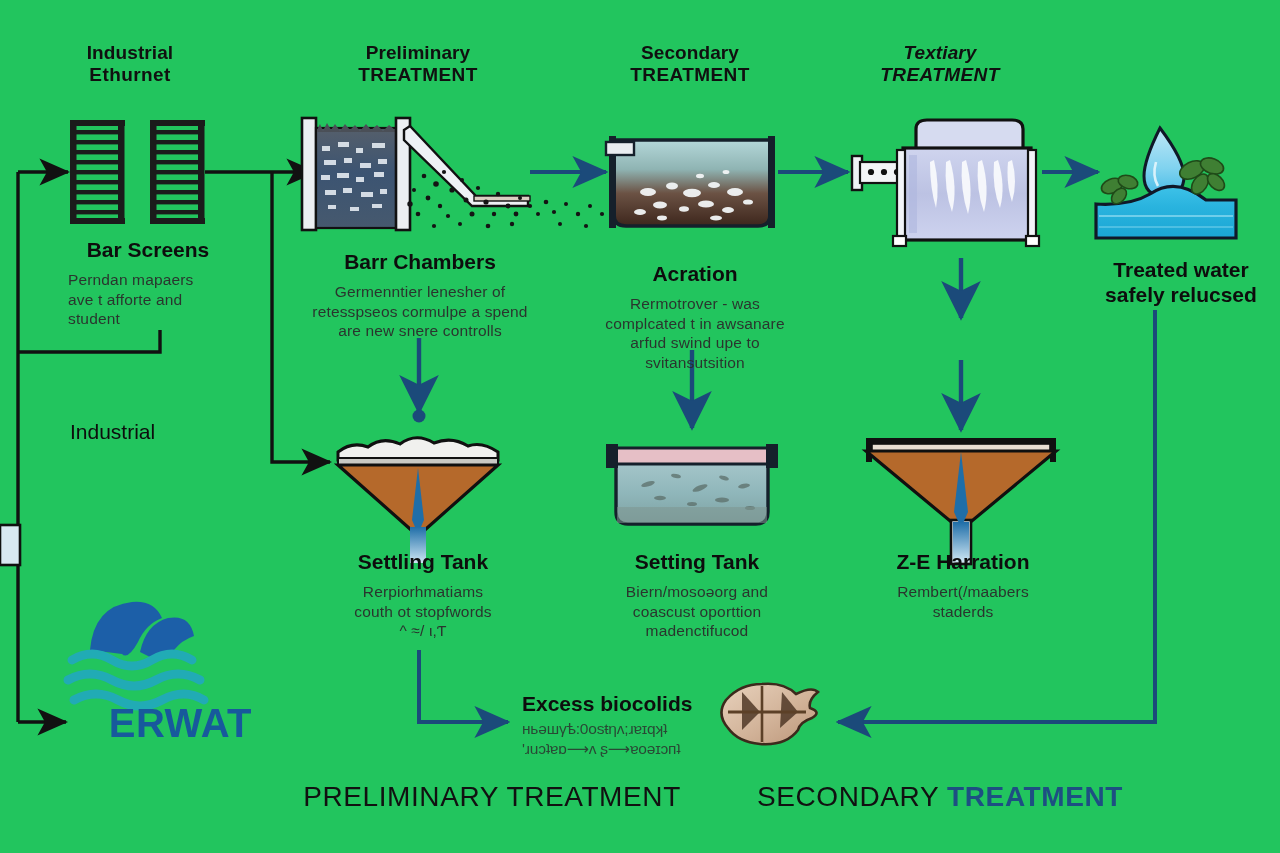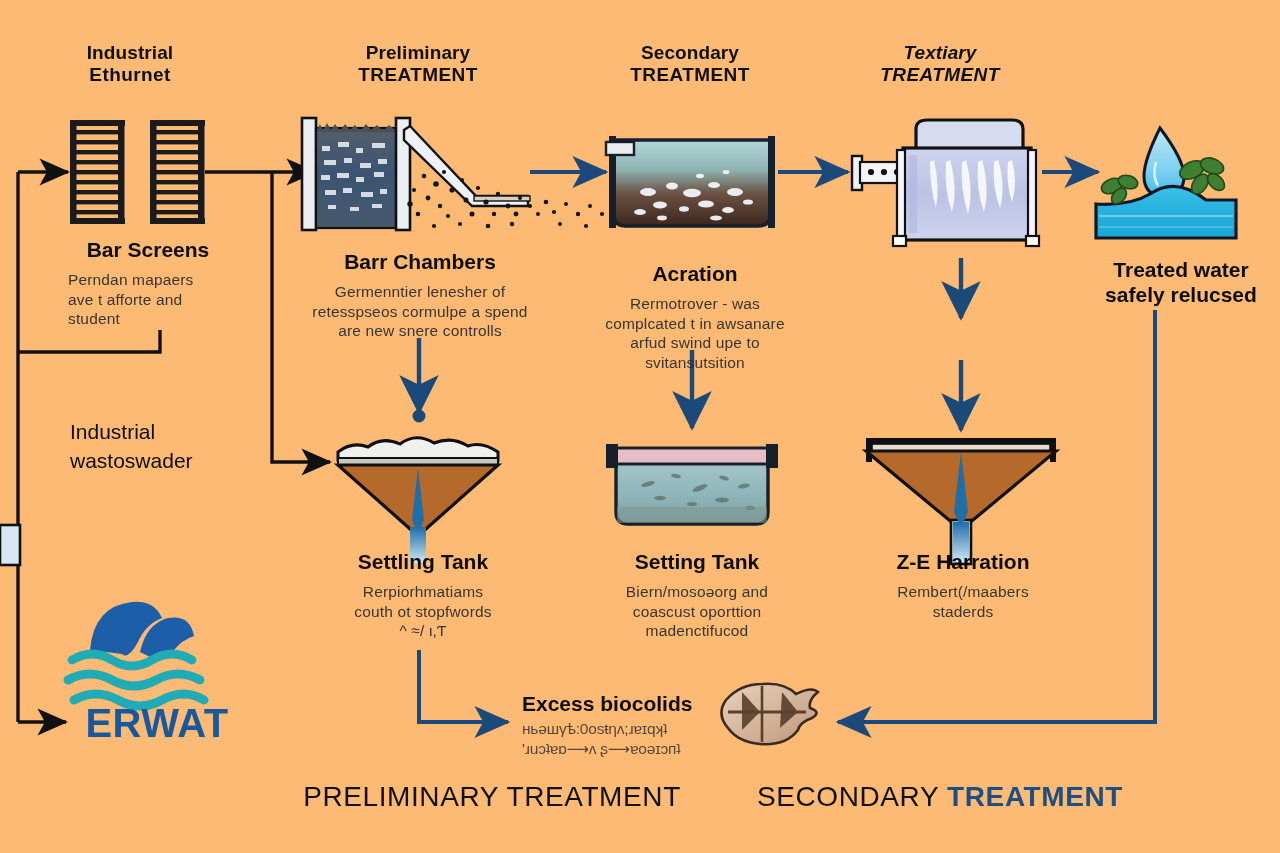--- a/index.html
+++ b/index.html
@@ -5,21 +5,21 @@
 <style>
   html,body{margin:0;padding:0;background:#ffffff;}
   body{
     font-family:"Liberation Sans","DejaVu Sans",sans-serif;
     color:#111111;
     -webkit-font-smoothing:antialiased;
   }
   #stage{
     position:relative;
     width:1280px;height:853px;
-    background:#fdba74;
+    background:#22c55e;
     overflow:hidden;
   }
   #svg-layer{position:absolute;left:0;top:0;width:1280px;height:853px;}
 
   .lbl{position:absolute;text-align:center;line-height:1.18;}
   .hdr{font-weight:bold;font-size:19px;color:#101010;letter-spacing:.1px;}
   .hdr .l2{font-weight:bold;letter-spacing:.4px;}
   .stage-title{font-weight:bold;font-size:21px;color:#0d0d0d;}
   .sub{font-size:15.5px;color:#2b2b2b;line-height:1.28;font-weight:500;}
   .sub.blur{filter:blur(.25px);opacity:.93;letter-spacing:.15px;}
@@ -422,34 +422,33 @@
   </div>
 
   <div class="lbl" style="left:522px;top:692px;width:200px;text-align:left;">
     <div class="stage-title" style="text-align:left;">Excess biocolids</div>
     <div class="sub blur" style="white-space:pre-line;margin-top:2px;text-align:left;opacity:.8;letter-spacing:-.2px;">ньəшγѣ:0оѕŧηʌ;ɹɐɪqʞʇ
 'ɹuɔʇɐɒ⟶ʌ ʂ⟶ɐoəɪɔпʇ</div>
   </div>
 
   <div class="lbl" style="left:38px;top:420px;width:220px;text-align:left;padding-left:32px;">
     <div class="stage-title" style="text-align:left;font-weight:normal;">Industrial</div>
-    <div class="stage-title" style="text-align:left;font-weight:normal;margin-top:4px;">wastoswader</div>
   </div>
 
   <div class="node" style="left:58px;top:588px;width:180px;height:150px;">
     <svg viewBox="0 0 180 150" width="180" height="150">
       <path d="M32,62 Q36,18 74,14 Q96,12 104,30 Q88,36 80,54 Q70,72 64,66 Z" fill="#1c5fa8"></path>
       <path d="M82,64 Q88,36 110,30 Q132,26 136,48 Q124,52 116,62 Q104,74 94,70 Z" fill="#1c5fa8"></path>
       <g fill="none" stroke="#21abb5" stroke-width="9" stroke-linecap="round">
         <path d="M14,72 Q34,60 54,72 Q74,84 94,72 Q114,60 134,72"></path>
         <path d="M10,92 Q32,80 54,92 Q76,104 98,92 Q120,80 142,92"></path>
         <path d="M16,112 Q38,100 60,112 Q82,124 104,112 Q126,100 146,112"></path>
       </g>
     </svg>
   </div>
-  <div class="lbl erwat-word" style="left:52px;top:700px;width:190px;text-align:center;padding-left:10px;">ERWAT</div>
+  <div class="lbl erwat-word" style="left:52px;top:700px;width:190px;text-align:right;padding-left:10px;">ERWAT</div>
 
   <div class="lbl big-cap" style="left:252px;top:780px;width:480px;">PRELIMINARY TREATMENT</div>
   <div class="lbl big-cap" style="left:700px;top:780px;width:480px;">
     <span>SECONDARY </span><span class="blue">TREATMENT</span>
   </div>
 
 </div>
 
 </body></html>

